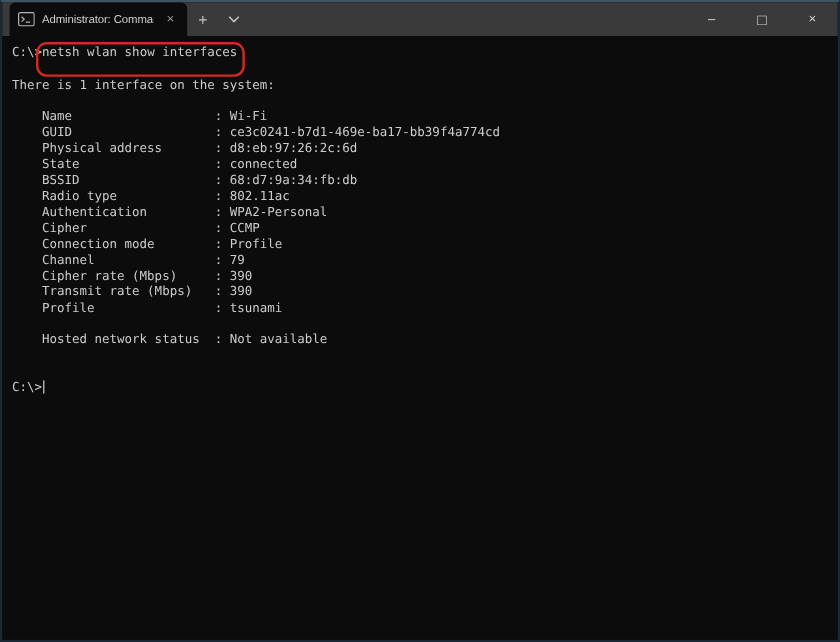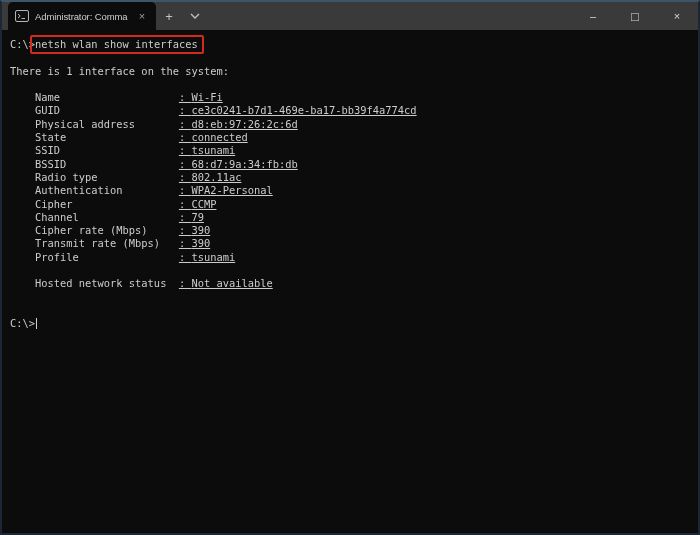--- a/index.html
+++ b/index.html
@@ -58,28 +58,28 @@
   .terminal {
     flex: 1 1 auto;
     background: #0c0c0c;
     color: #cccccc;
     font-size: 10.4px;
     line-height: 13.3px;
     padding: 8px 0 0 8px;
     cursor: text;
   }
   .line { height: 13.3px; white-space: pre; }
-  .row { padding-left: 4ch; text-decoration: underline; }
+  .row { padding-left: 4ch; }
   .lbl { display: inline-block; width: 23ch; white-space: pre; }
   .val { white-space: pre; }
   .val::before { content: ": "; }
   .cmd-box {
     border: 2px solid #cf2b20;
-    border-radius: 2px;
-    padding: 1px 4px 2px 3px;
+    border-radius: 9px;
+    padding: 1px 4px 12px 3px;
     margin-left: -5px;
   }
   .cursor {
     display: inline-block; width: 1px; height: 11px;
     background: #cfcfcf; vertical-align: -2px; margin-left: 1px;
   }
 </style>
 </head>
 <body>
 
@@ -113,25 +113,25 @@
 
     <div class="line"><span>C:\&gt;</span><span class="cmd-box"><span>netsh wlan show interfaces</span></span></div>
     <div class="line"></div>
     <div class="line">There is 1 interface on the system:</div>
     <div class="line"></div>
 
     <div class="line row"><span class="lbl">Name</span><span class="val">Wi-Fi</span></div>
     <div class="line row"><span class="lbl">GUID</span><span class="val">ce3c0241-b7d1-469e-ba17-bb39f4a774cd</span></div>
     <div class="line row"><span class="lbl">Physical address</span><span class="val">d8:eb:97:26:2c:6d</span></div>
     <div class="line row"><span class="lbl">State</span><span class="val">connected</span></div>
-    <div class="line row"><span class="lbl">SSID</span><span class="val">tsunami</span></div>
     <div class="line row"><span class="lbl">BSSID</span><span class="val">68:d7:9a:34:fb:db</span></div>
     <div class="line row"><span class="lbl">Radio type</span><span class="val">802.11ac</span></div>
     <div class="line row"><span class="lbl">Authentication</span><span class="val">WPA2-Personal</span></div>
     <div class="line row"><span class="lbl">Cipher</span><span class="val">CCMP</span></div>
+    <div class="line row"><span class="lbl">Connection mode</span><span class="val">Profile</span></div>
     <div class="line row"><span class="lbl">Channel</span><span class="val">79</span></div>
     <div class="line row"><span class="lbl">Cipher rate (Mbps)</span><span class="val">390</span></div>
     <div class="line row"><span class="lbl">Transmit rate (Mbps)</span><span class="val">390</span></div>
     <div class="line row"><span class="lbl">Profile</span><span class="val">tsunami</span></div>
 
     <div class="line"></div>
     <div class="line row"><span class="lbl">Hosted network status</span><span class="val">Not available</span></div>
     <div class="line"></div>
     <div class="line"></div>
     <div class="line"><span>C:\&gt;</span><span class="cursor"></span></div>

